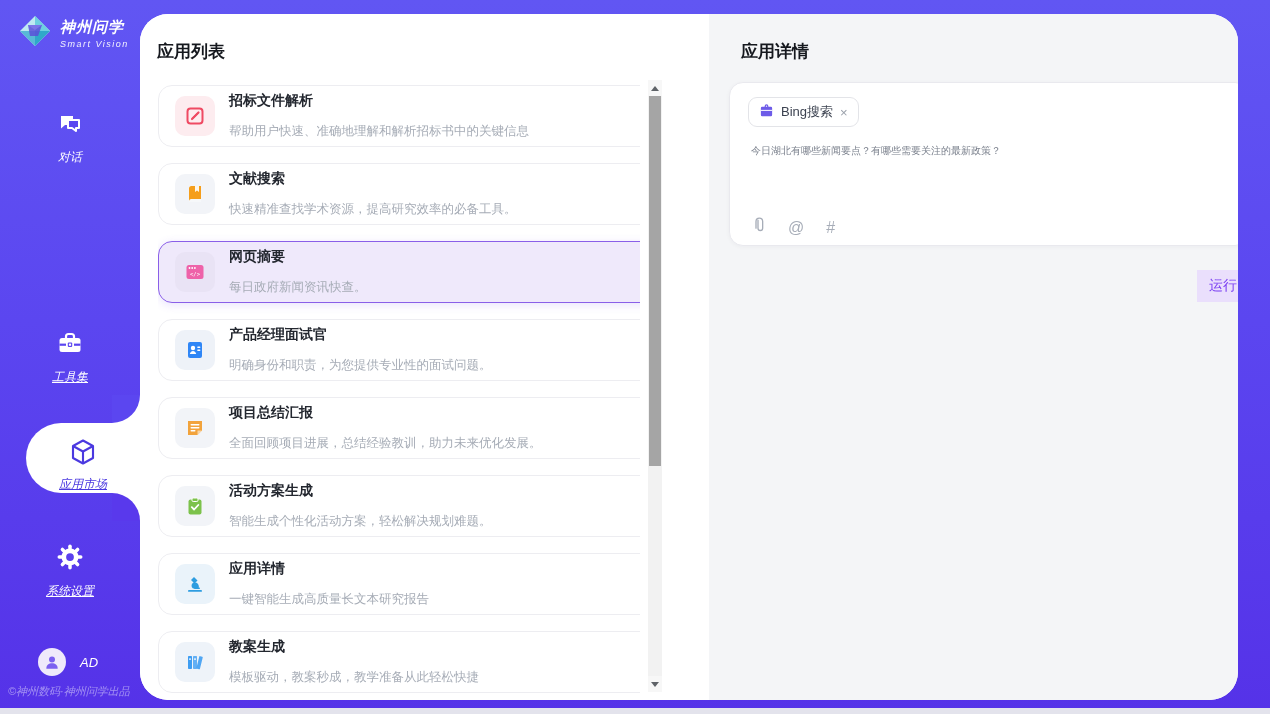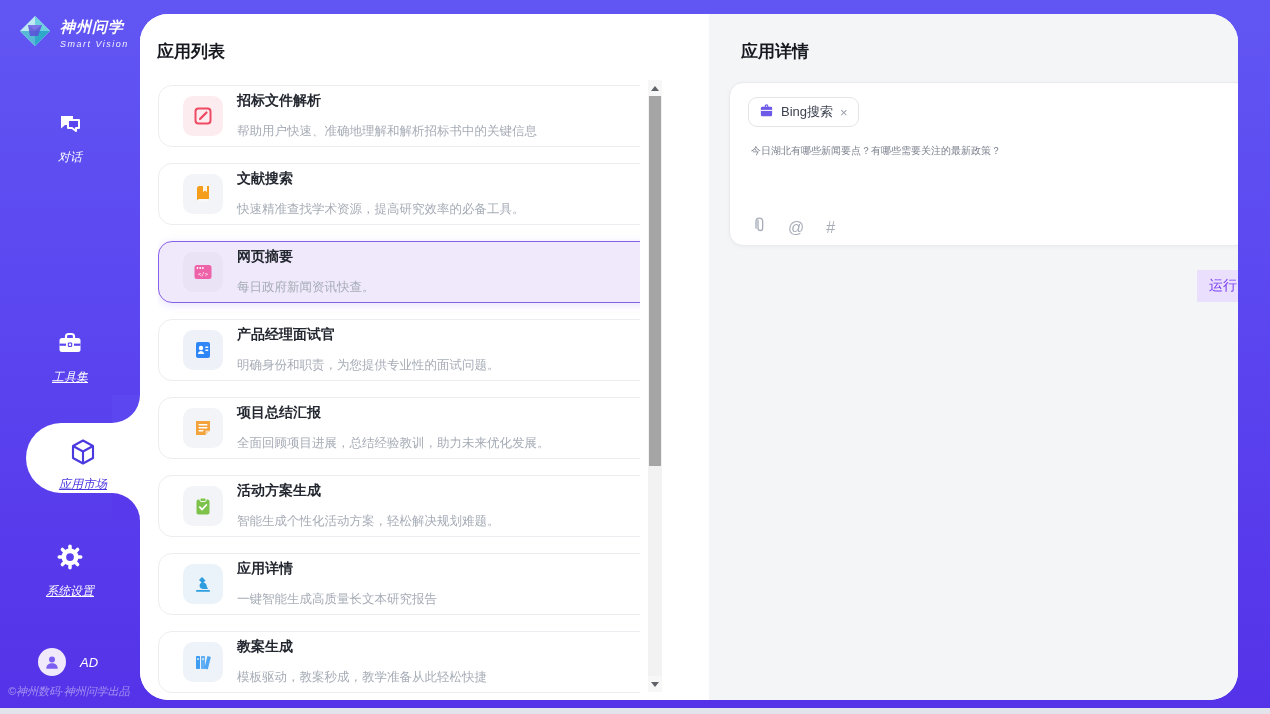--- a/index.html
+++ b/index.html
@@ -33,21 +33,21 @@
 
   
   .main{ position:absolute; left:140px; top:14px; width:1098px; height:686px; background:#fff;
     border-radius:28px; overflow:hidden; display:flex;gap:27px; }
   .col-title{ font-size:17px; font-weight:bold; color:#15181e; }
 
   .list-col{ position:relative; width:542px; height:100%; background:#fff; }
   .list-col .col-title{ position:absolute; left:17px; top:26px; }
   .cards{ position:absolute; left:18px; top:71px; width:482px; height:613px; overflow:hidden; }
   .card{ position:relative; width:522px; height:62px; background:#fff; border:1px solid #ededf1; border-radius:14px;
-    margin-bottom:16px; display:flex; align-items:center; padding:0 24px; cursor:pointer; }
+    margin-bottom:16px; display:flex; align-items:center; padding:0 16px; cursor:pointer; }
   .card.selected{ background:#efe9fb; border:1px solid #8a5fe8; box-shadow:0 2px 10px rgba(120,80,240,.16); }
   .iconbox{ width:40px; height:40px; border-radius:10px; display:flex; align-items:center; justify-content:center; margin-right:14px; flex:none; }
   .card-name{ font-size:14px; font-weight:bold; color:#23272f; }
   .card-desc{ font-size:12.5px; color:#a6acb6; margin-top:13px; }
   .c0 .iconbox{ background:#fdecef; color:#ef4a63; }
   .c1 .iconbox{ background:#f2f4f8; color:#f59e1b; }
   .c2 .iconbox{ background:#e9e3f5; color:#ee62a9; }
   .c3 .iconbox{ background:#eef2f8; color:#2f86f6; }
   .c4 .iconbox{ background:#f2f4f8; color:#f2a33c; }
   .c5 .iconbox{ background:#f2f4f8; color:#7cc24b; }

